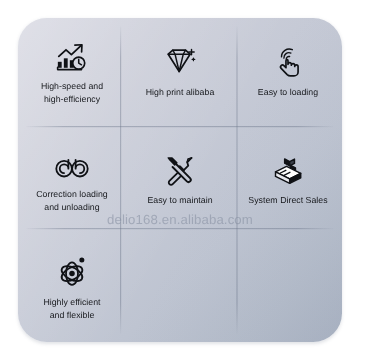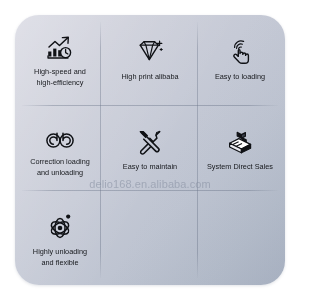--- a/index.html
+++ b/index.html
@@ -211,21 +211,21 @@
     <div class="cell">
       <span class="cell-icon">
         <svg width="27" height="27" viewBox="0 0 27 27" fill="none" stroke="#101216" stroke-width="1.5">
           <ellipse cx="13" cy="15" rx="9.4" ry="5" transform="rotate(-28 13 15)"></ellipse>
           <ellipse cx="13" cy="15" rx="9.4" ry="5" transform="rotate(28 13 15)"></ellipse>
           <ellipse cx="13" cy="15" rx="9.4" ry="5" transform="rotate(90 13 15)"></ellipse>
           <circle cx="13" cy="15" r="2.3" fill="#101216" stroke="none"></circle>
           <circle cx="21.2" cy="3.6" r="2.1" fill="#101216" stroke="none"></circle>
         </svg>
       </span>
-      <span class="cell-label">Highly unloading
+      <span class="cell-label">Highly efficient
 and flexible</span>
     </div>
 
   </div>
 
   <div class="divider h" id="divider-h1"></div>
   <div class="divider h" id="divider-h2"></div>
   <div class="divider v" id="divider-v1"></div>
   <div class="divider v" id="divider-v2"></div>
 

